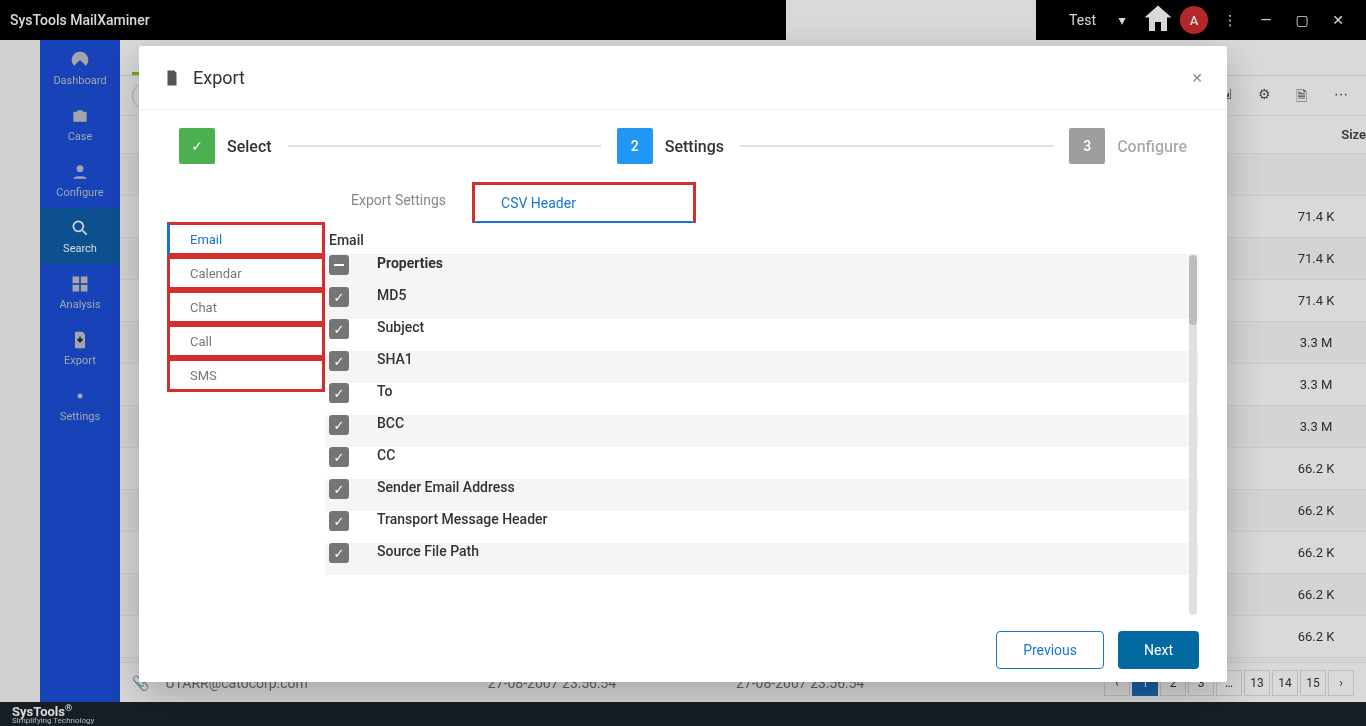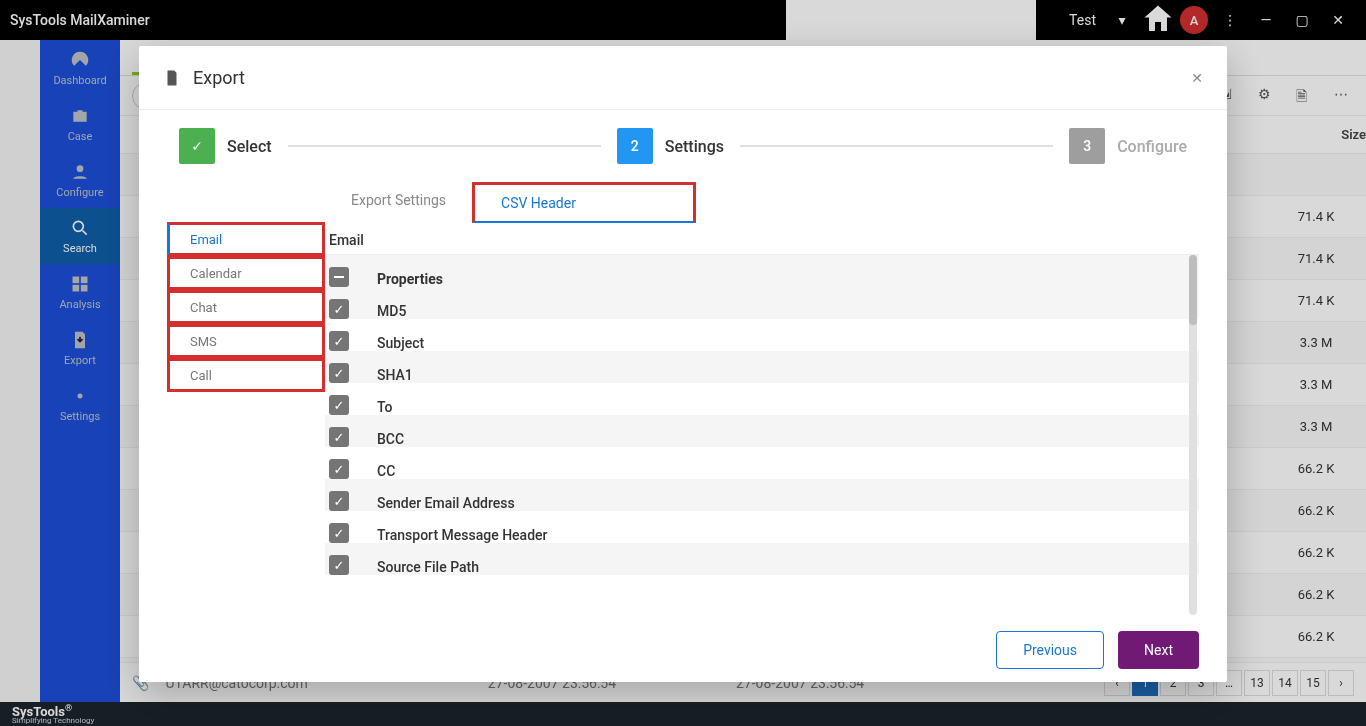--- a/index.html
+++ b/index.html
@@ -59,33 +59,33 @@
 .side-tab { height: 34px; display: flex; align-items: center; padding-left: 20px; font-size: 13px; color: #777; cursor: pointer; border: 3px solid transparent; }
 .side-tab.selected { color: #1976d2; border-left: 3px solid #1976d2; }
 .hl { border: 3px solid #d32f2f; }
 .center { flex: 1; display: flex; flex-direction: column; min-width: 0; }
 .csv-tabs { height: 42px; display: flex; }
 .csv-tab { padding: 10px 26px; font-size: 14px; color: #888; cursor: pointer; }
 .csv-tab.active { color: #1976d2; border-bottom: 2px solid #1976d2; }
 .csv-wrap { position: relative; }
 .props { flex: 1; overflow-y: auto; border-top: 1px solid #eee; position: relative; }
 .prop-sec-title { padding: 8px 0 6px 4px; font-size: 14px; font-weight: 500; }
-.prop-row { display: flex; align-items: flex-end; height: 32px; padding-left: 4px; font-size: 14px; }
+.prop-row { display: flex; align-items: flex-start; height: 32px; padding-left: 4px; font-size: 14px; }
 .prop-row:nth-child(odd) { background: #f5f5f5; }
 .prop-chk { width: 20px; height: 20px; border-radius: 3px; background: #757575; display: flex; align-items: center; justify-content: center; margin-right: 28px; }
 .prop-chk::after { content: "✓"; color: #fff; font-size: 13px; }
 .prop-chk.indet::after { content: ""; width: 10px; height: 2px; background: #fff; }
 .prop-label { font-weight: 500; }
 .prop-header-row .prop-label { font-weight: 700; }
 .scrollbar-fake { position:absolute; right:2px; top:0; width:8px; height:360px; background:#e0e0e0; border-radius:4px; }
 .scrollbar-thumb { width:8px; height:70px; background:#bdbdbd; border-radius:4px; }
 .dlg-foot { height: 64px; display: flex; align-items: center; justify-content: flex-end; gap: 14px; padding: 0 28px; }
 .btn { height: 38px; padding: 0 26px; border-radius: 4px; font-size: 14px; cursor: pointer; display:flex; align-items:center; justify-content:center; }
 .btn-prev { border: 1px solid #1976d2; color: #1976d2; background:#fff; }
-.btn-next { background: #701a75; color: #fff; border: none; }
+.btn-next { background: #0369a1; color: #fff; border: none; }
 svg { width: 100%; height: 100%; }
 </style>
 </head>
 <body>
 
 <div class="app">
 
   <div class="titlebar">
     <span class="titlebar-title">SysTools MailXaminer</span>
     <div class="titlebar-case">
@@ -327,22 +327,22 @@
         </div>
       </div>
 
       <div class="dlg-body">
         <div class="sidepanel">
           <div style="height:40px"></div>
           <div id="side-tabs">
               <div class="side-tab hl selected">Email</div>
               <div class="side-tab hl">Calendar</div>
               <div class="side-tab hl">Chat</div>
+              <div class="side-tab hl">Call</div>
               <div class="side-tab hl">SMS</div>
-              <div class="side-tab hl">Call</div>
             </div>
         </div>
 
         <div class="center">
           <div class="csv-tabs">
             <div class="csv-tab">Export Settings</div>
             <div class="csv-wrap">
               <div class="csv-tab active hl" style="width:224px;">CSV Header</div>
             </div>
           </div>

